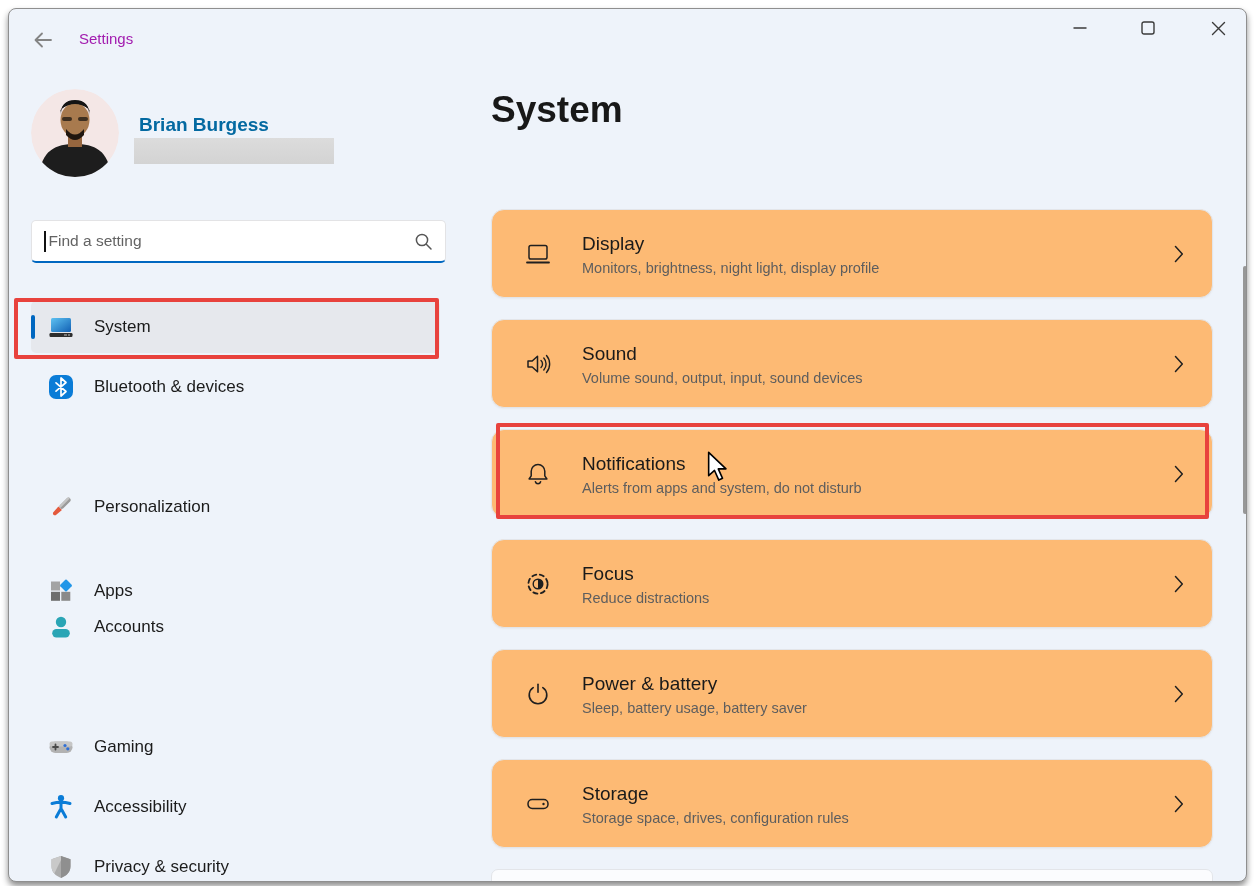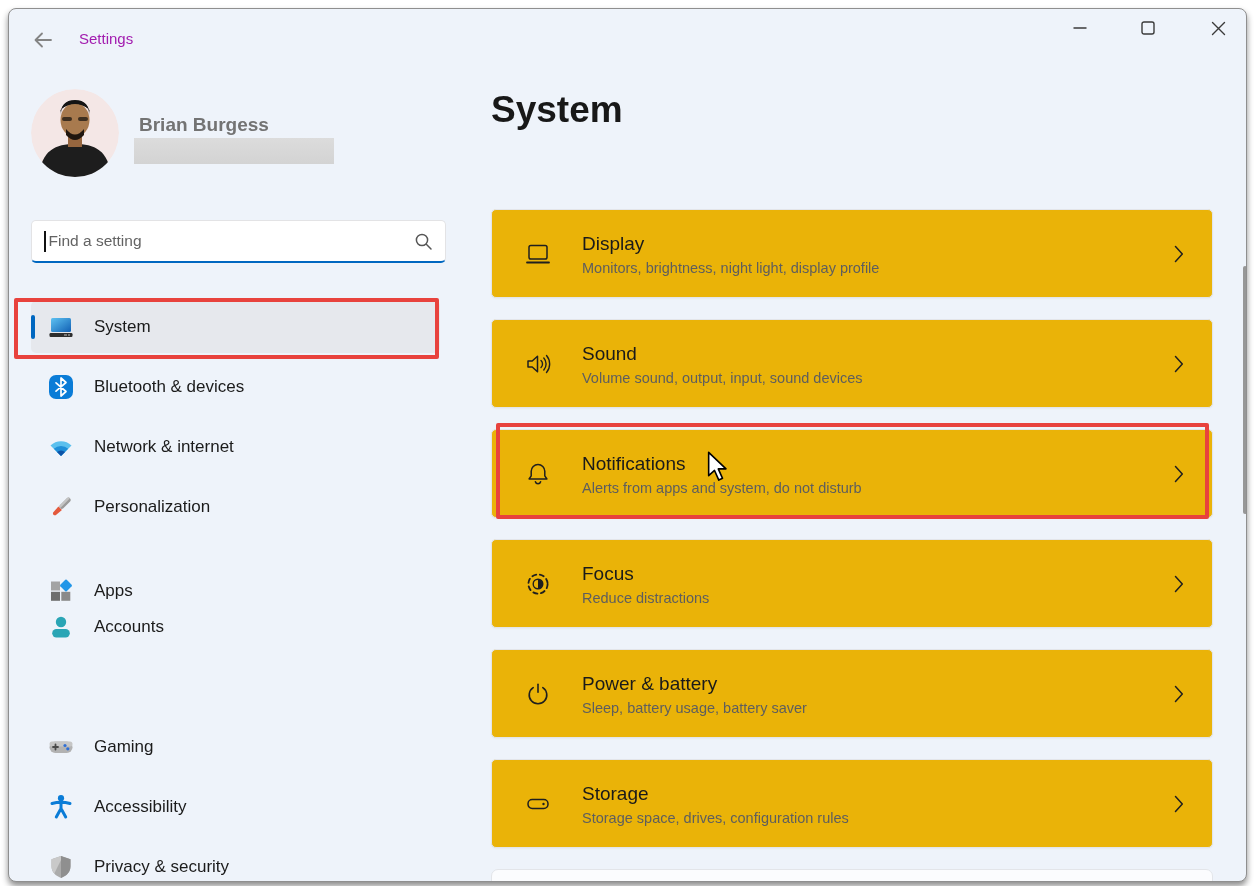--- a/index.html
+++ b/index.html
@@ -14,42 +14,42 @@
   .back-btn { position:absolute; left:20px; top:17px; width:28px; height:28px;
     display:flex; align-items:center; justify-content:center; border-radius:4px; }
   .app-title { position:absolute; left:70px; top:21px; font-size:15px; color:#a21caf; }
   .caption-btn { position:absolute; top:0; width:46px; height:38px;
     display:flex; align-items:center; justify-content:center; }
   .btn-min { left:1048px; } .btn-max { left:1116px; } .btn-close { left:1186px; }
   
   .avatar { position:absolute; left:22px; top:80px; width:88px; height:88px;
     border-radius:50%; overflow:hidden; }
   .user-name { position:absolute; left:130px; top:105px; font-size:19px;
-    font-weight:700; color:#737373; }
+    font-weight:700; color:#0369a1; }
   .user-redacted { position:absolute; left:125px; top:129px; width:200px; height:26px;
     background:linear-gradient(180deg,#dcdcdc,#d3d3d3); }
   
   .search-box { position:absolute; left:22px; top:211px; width:415px; height:43px;
     background:#ffffff; border:1px solid #e3e3e5; border-bottom:2px solid #0067c0;
     border-radius:5px; display:flex; align-items:center; padding:0 12px; }
   .caret { width:1.5px; height:21px; background:#111; margin-right:2px; }
   .search-placeholder { flex:1; font-size:15.5px; color:#636363; padding-left:1px; }
   
   .side-item { position:absolute; left:22px; width:409px; height:52px;
     display:flex; align-items:center; border-radius:5px; }
   .side-item.selected { background:#e6e8ed; }
   .side-indicator { position:absolute; left:0; top:50%; transform:translateY(-50%);
     width:3.5px; height:24px; border-radius:2px; background:#0067c0; }
   .side-icon { position:absolute; left:17px; width:26px; height:26px; }
   .side-label { position:absolute; left:63px; font-size:17px; color:#1b1b1b; white-space:nowrap; }
   
   .page-title { position:absolute; left:482px; top:80px; font-size:37px;
     font-weight:600; color:#181818; }
   .card { position:absolute; left:482px; width:722px; height:89px;
-    background:#eab308; border:1px solid #e3e5e9; border-radius:5px;
+    background:#fdba74; border:1px solid #e3e5e9; border-radius:13px;
     box-shadow:0 1px 2px rgba(0,0,0,.04); }
   .card-icon { position:absolute; left:32px; top:50%; transform:translateY(-50%);
     width:28px; height:28px; }
   .card-text { position:absolute; left:90px; top:50%; transform:translateY(-50%);
     display:flex; flex-direction:column; gap:5px; }
   .card-title { font-size:19px; color:#1a1a1a; }
   .card-subtitle { font-size:14.5px; color:#5e5e5e; }
   .chevron { position:absolute; right:28px; top:50%; transform:translateY(-50%);
     width:10px; height:18px; }
   .card-partial { position:absolute; left:482px; top:860px; width:722px; height:30px;
@@ -133,28 +133,20 @@
   </div>
 
   <div class="side-item" style="top:352px">
     <svg class="side-icon" viewBox="0 0 26 26">
       <rect x="1" y="1" width="24" height="24" rx="7" fill="#0a7cd7"></rect>
       <path d="M13 4 V22 M13 4 L18 8.5 L8 17.2 M13 22 L18 17.5 L8 8.8" fill="none" stroke="#ffffff" stroke-width="1.7" stroke-linecap="round" stroke-linejoin="round"></path>
     </svg>
     <span class="side-label">Bluetooth &amp; devices</span>
   </div>
 
-  <div class="side-item" style="top:412px">
-    <svg class="side-icon" viewBox="0 0 26 26">
-      <path d="M2.5 11.5 A15 15 0 0 1 23.5 11.5 L13 22 Z" fill="#5bc0ee"></path>
-      <path d="M5.8 14.8 A10.5 10.5 0 0 1 20.2 14.8 L13 22 Z" fill="#1f8fd8"></path>
-      <path d="M9 18 A6 6 0 0 1 17 18 L13 22 Z" fill="#0d53a7"></path>
-    </svg>
-    <span class="side-label">Network &amp; internet</span>
-  </div>
 
   <div class="side-item" style="top:472px">
     <svg class="side-icon" viewBox="0 0 26 26">
       <g transform="rotate(45 13 13)">
         <rect x="11" y="0.5" width="4.6" height="14" rx="2.2" fill="#9b9b9b"></rect>
         <rect x="11" y="0.5" width="2.2" height="14" rx="1.1" fill="#c4c4c4"></rect>
         <path d="M10.8 14.5 h5 L15 22.5 a1.9 1.9 0 0 1-3.6 0 Z" fill="#e4593c"></path>
       </g>
     </svg>
     <span class="side-label">Personalization</span>

